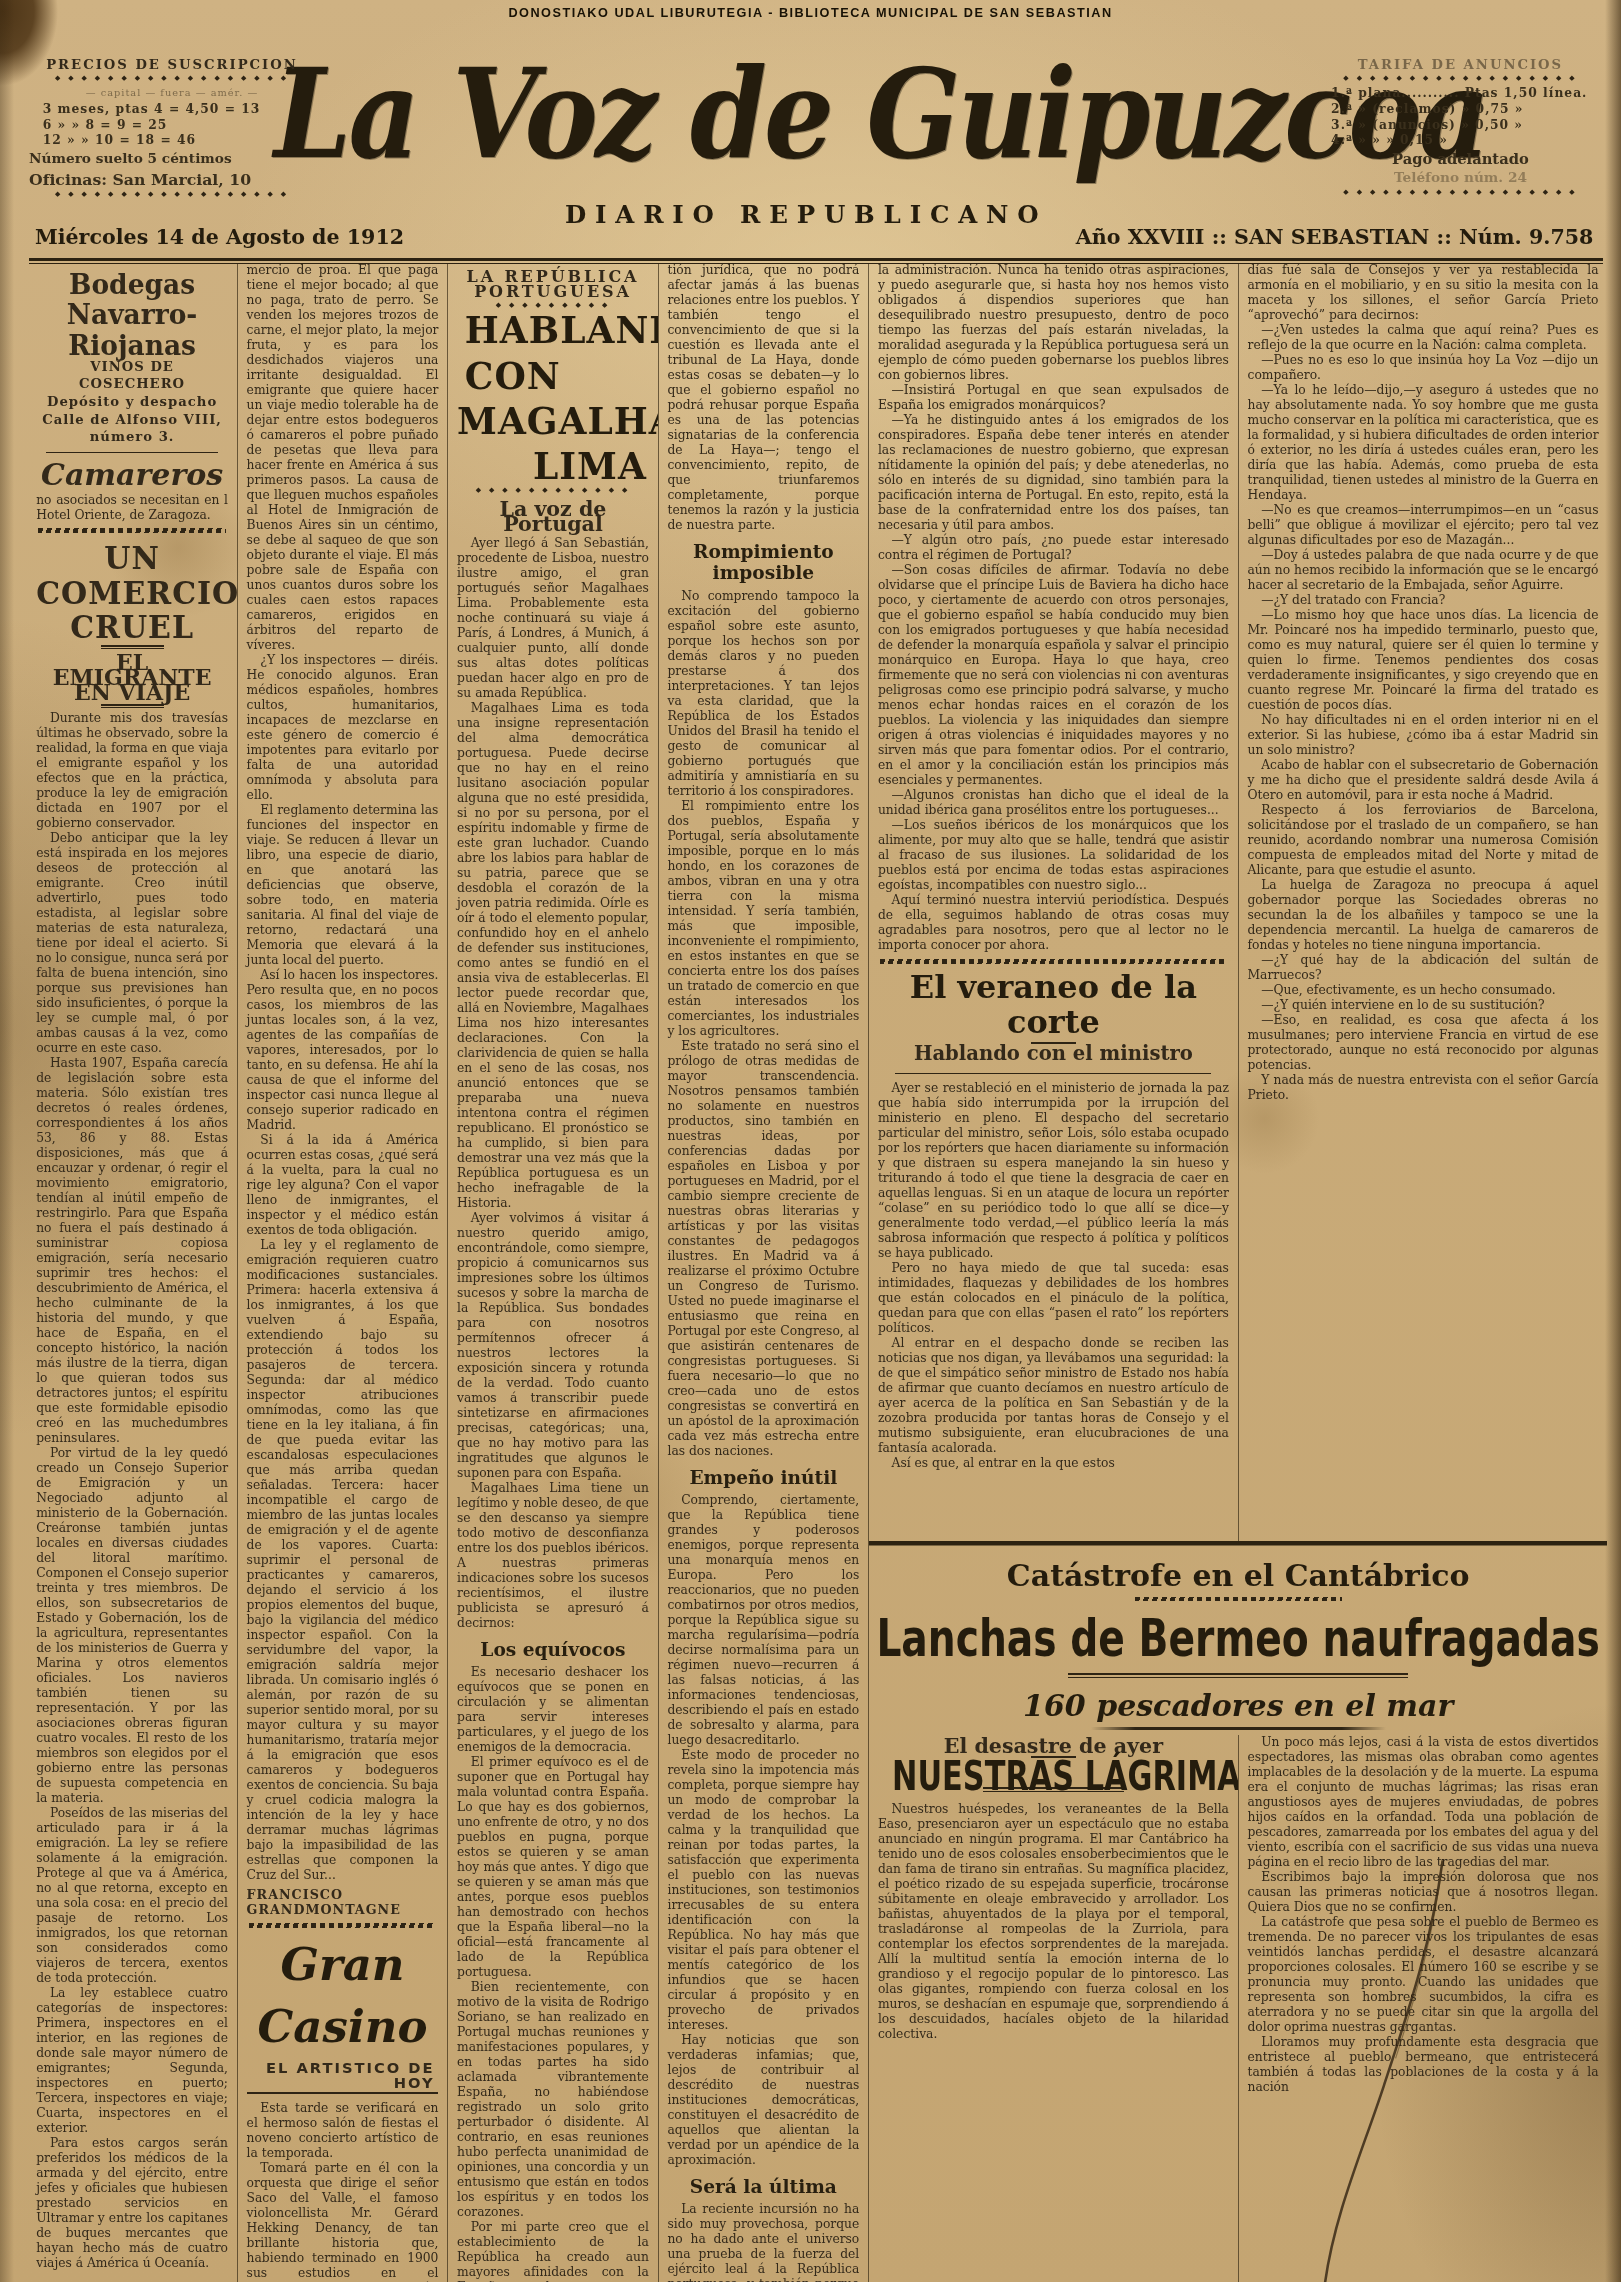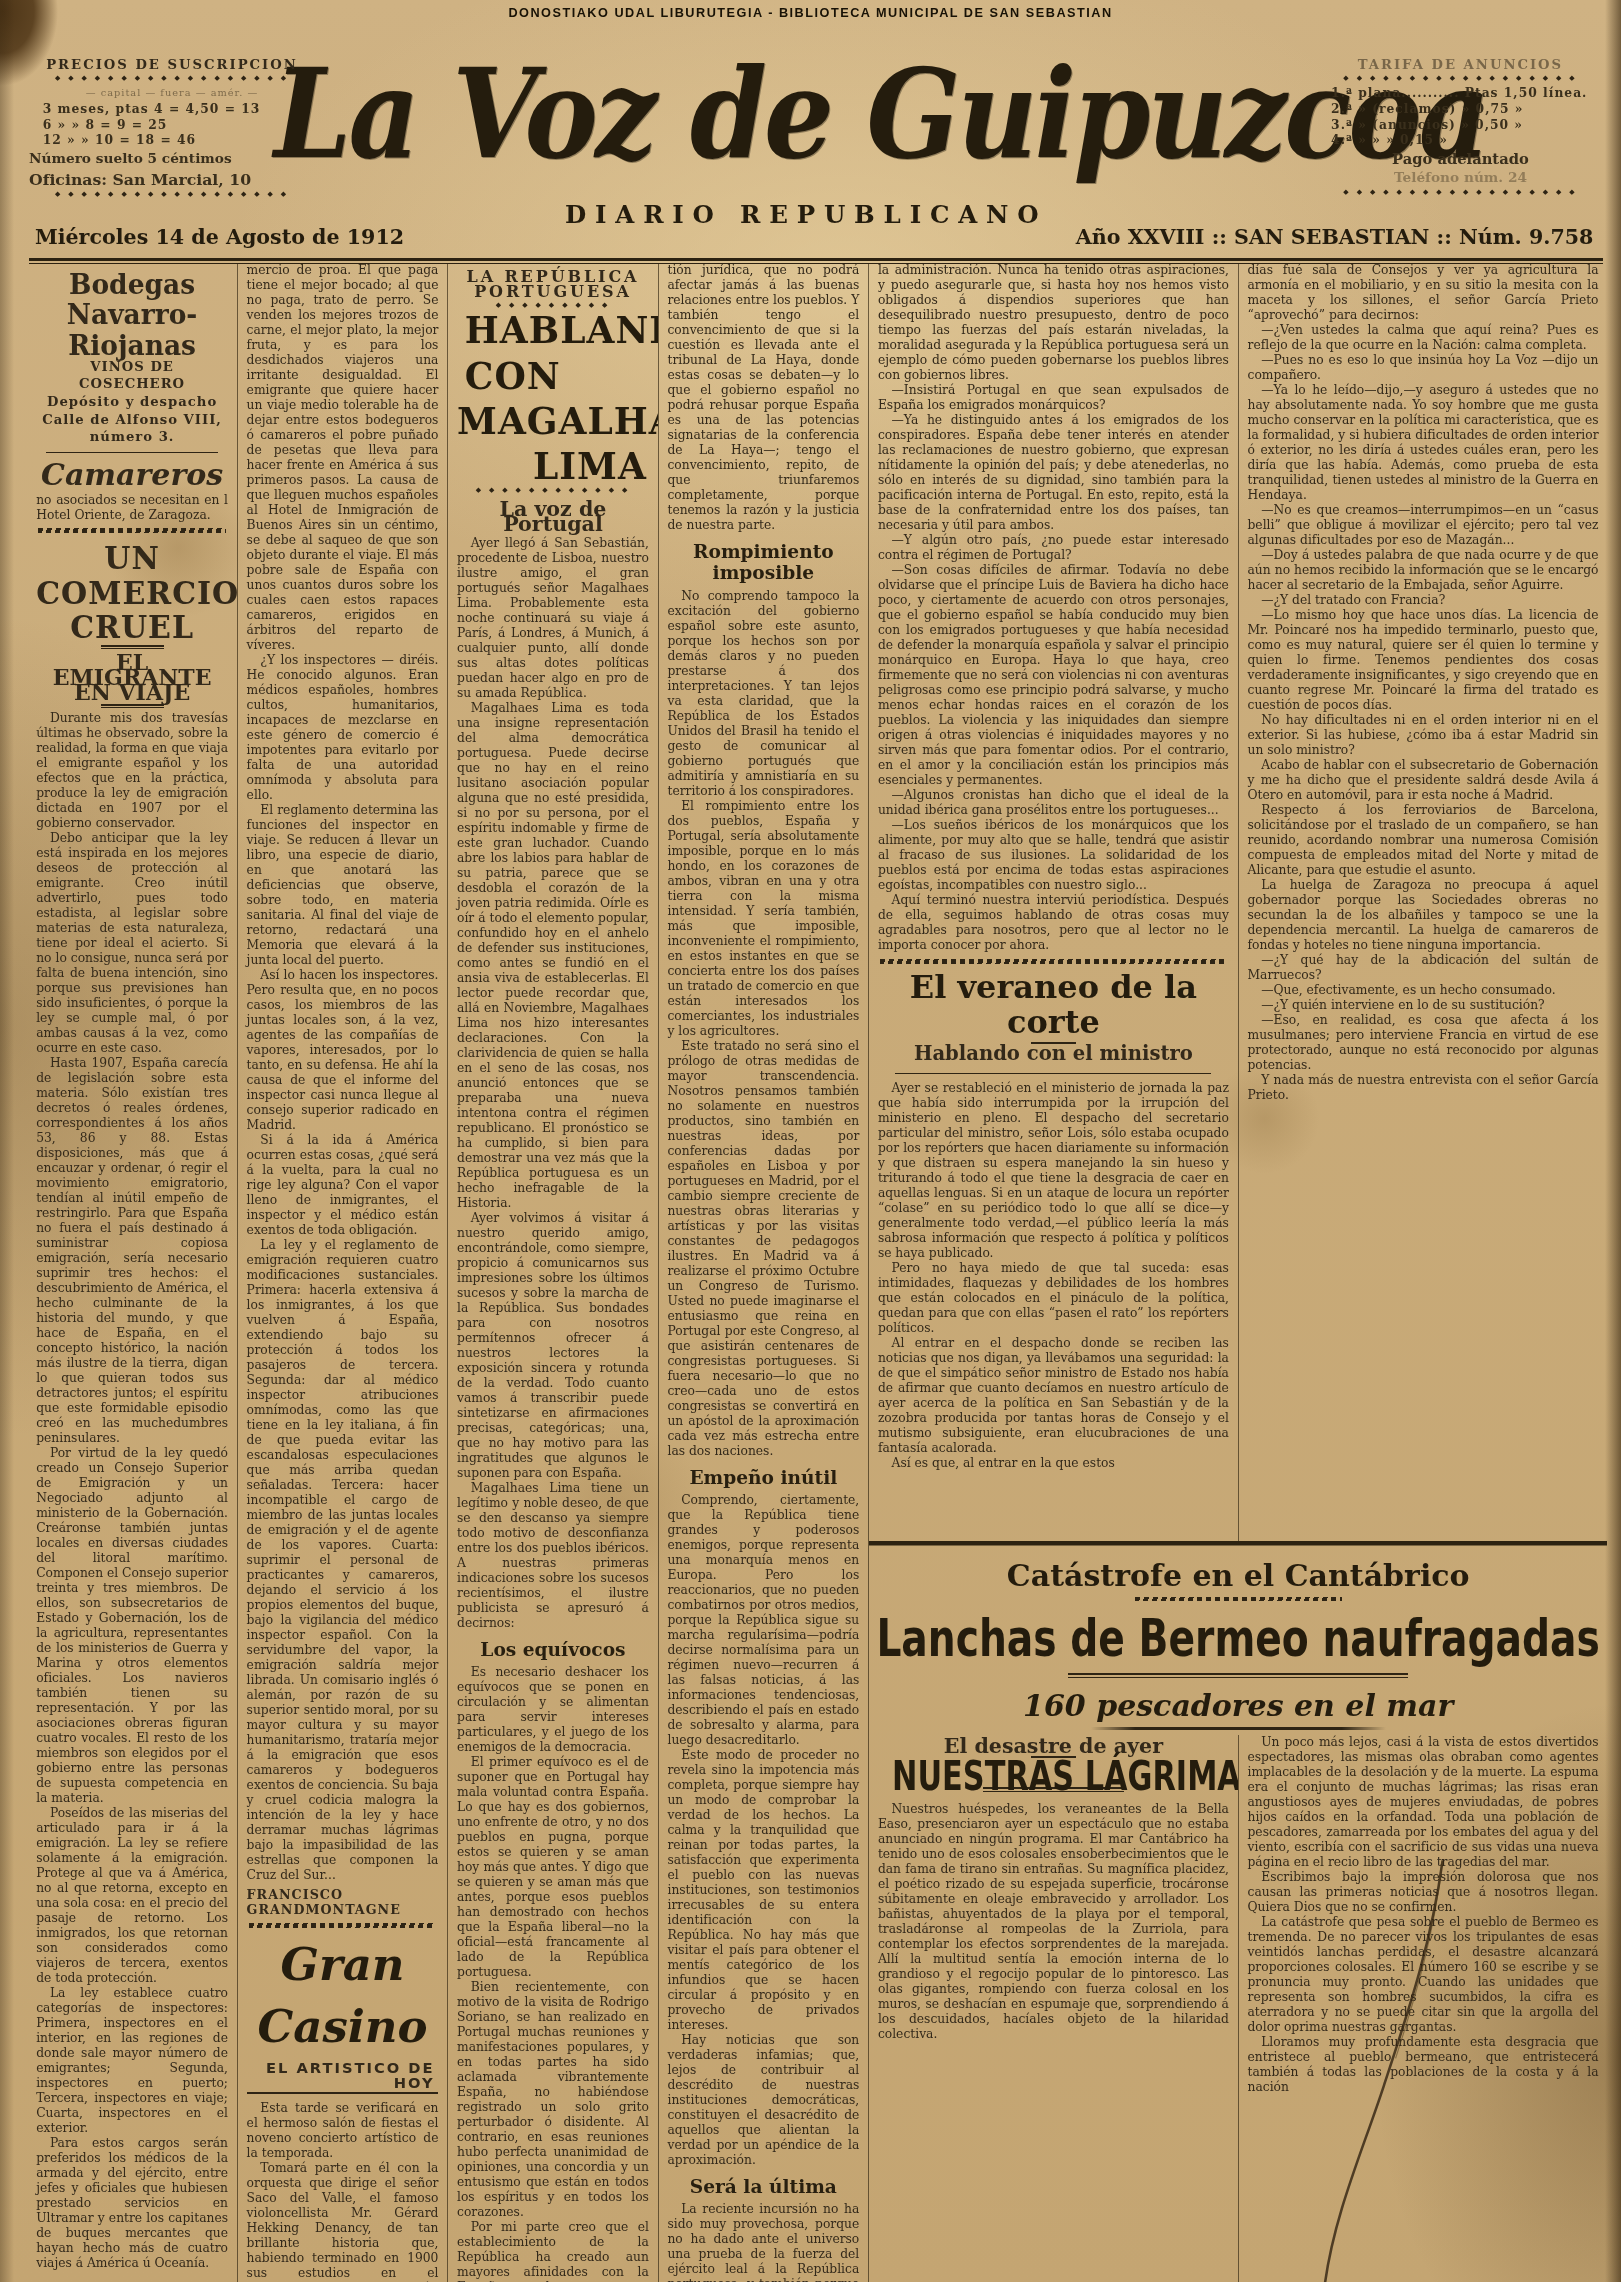--- a/index.html
+++ b/index.html
@@ -230,21 +230,21 @@
           <div class="wavy"></div>
           <div class="veraneo">El veraneo de la corte</div>
           <div class="vr-sm"></div>
           <div class="hablando">Hablando con el ministro</div>
           <p class="p">Ayer se restableció en el ministerio de jornada la paz que había sido interrumpida por la irrupción del ministerio en pleno. El despacho del secretario particular del ministro, señor Lois, sólo estaba ocupado por los repórters que hacen diariamente su información y que distraen su espera manejando la sin hueso y triturando á todo el que tiene la desgracia de caer en aquellas lenguas. Si en un ataque de locura un repórter “colase” en su periódico todo lo que allí se dice—y generalmente todo verdad,—el público leería la más sabrosa información que respecto á política y políticos se haya publicado.</p>
           <p class="p">Pero no haya miedo de que tal suceda: esas intimidades, flaquezas y debilidades de los hombres que están colocados en el pináculo de la política, quedan para que con ellas “pasen el rato” los repórters políticos.</p>
           <p class="p">Al entrar en el despacho donde se reciben las noticias que nos digan, ya llevábamos una seguridad: la de que el simpático señor ministro de Estado nos había de afirmar que cuanto decíamos en nuestro artículo de ayer acerca de la política en San Sebastián y de la zozobra producida por tantas horas de Consejo y el mutismo subsiguiente, eran elucubraciones de una fantasía acalorada.</p>
           <p class="p">Así es que, al entrar en la que estos</p>
         </div>
         <div class="col">
-          <p class="p noind">días fué sala de Consejos y ver ya agricultura la armonía en el mobiliario, y en su sitio la mesita con la maceta y los sillones, el señor García Prieto “aprovechó” para decirnos:</p>
+          <p class="p noind">días fué sala de Consejos y ver ya restablecida la armonía en el mobiliario, y en su sitio la mesita con la maceta y los sillones, el señor García Prieto “aprovechó” para decirnos:</p>
           <p class="p">—¿Ven ustedes la calma que aquí reina? Pues es reflejo de la que ocurre en la Nación: calma completa.</p>
           <p class="p">—Pues no es eso lo que insinúa hoy La Voz —dijo un compañero.</p>
           <p class="p">—Ya lo he leído—dijo,—y aseguro á ustedes que no hay absolutamente nada. Yo soy hombre que me gusta mucho conservar en la política mi característica, que es la formalidad, y si hubiera dificultades de orden interior ó exterior, no les diría á ustedes cuáles eran, pero les diría que las había. Además, como prueba de esta tranquilidad, tienen ustedes al ministro de la Guerra en Hendaya.</p>
           <p class="p">—No es que creamos—interrumpimos—en un “casus belli” que obligue á movilizar el ejército; pero tal vez algunas dificultades por eso de Mazagán...</p>
           <p class="p">—Doy á ustedes palabra de que nada ocurre y de que aún no hemos recibido la información que se le encargó hacer al secretario de la Embajada, señor Aguirre.</p>
           <p class="p">—¿Y del tratado con Francia?</p>
           <p class="p">—Lo mismo hoy que hace unos días. La licencia de Mr. Poincaré nos ha impedido terminarlo, puesto que, como es muy natural, quiere ser él quien lo termine y quien lo firme. Tenemos pendientes dos cosas verdaderamente insignificantes, y sigo creyendo que en cuanto regrese Mr. Poincaré la firma del tratado es cuestión de pocos días.</p>
           <p class="p">No hay dificultades ni en el orden interior ni en el exterior. Si las hubiese, ¿cómo iba á estar Madrid sin un solo ministro?</p>
           <p class="p">Acabo de hablar con el subsecretario de Gobernación y me ha dicho que el presidente saldrá desde Avila á Otero en automóvil, para ir esta noche á Madrid.</p>
           <p class="p">Respecto á los ferroviarios de Barcelona, solicitándose por el traslado de un compañero, se han reunido, acordando nombrar una numerosa Comisión compuesta de empleados mitad del Norte y mitad de Alicante, para que estudie el asunto.</p>

